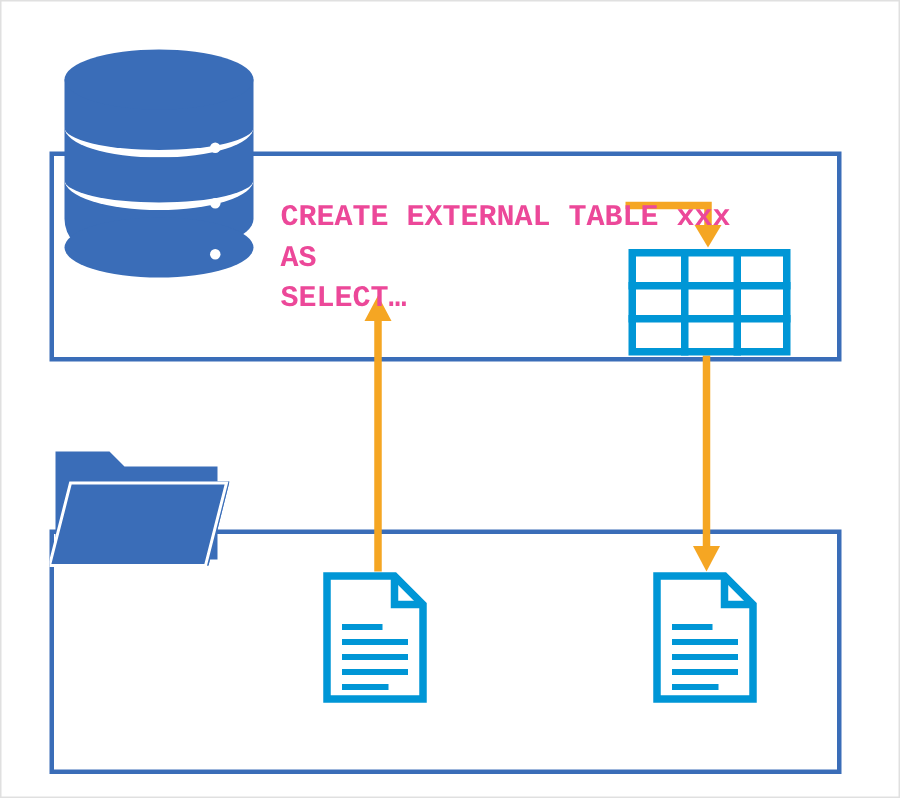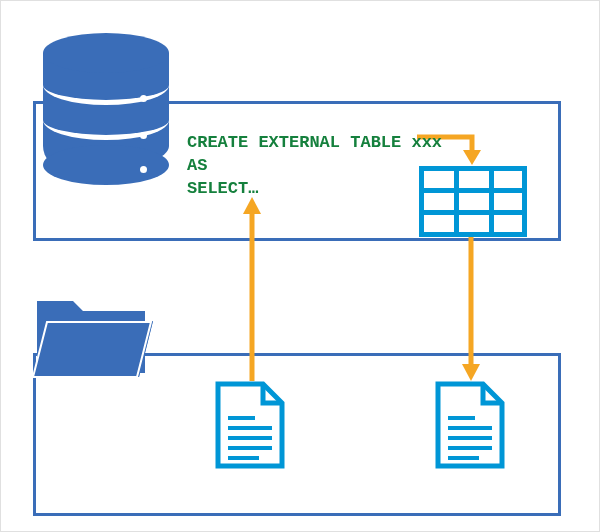--- a/index.html
+++ b/index.html
@@ -77,23 +77,23 @@
     z-index: 4;
   }
   .db-dot.d1 { top: 62px; }
   .db-dot.d2 { top: 99px; }
   .db-dot.d3 { top: 133px; }
 
   
   .sql {
     position: absolute;
     left: 186px; top: 131px;
-    font-size: 17px;
+    font-size: 20px;
     font-weight: bold;
-    color: #15803d;
+    color: #ec4899;
     line-height: 1.35;
     white-space: pre;
     z-index: 5;
     font-family: "Courier New", monospace;
   }
 
   
   .grid-icon {
     position: absolute;
     left: 418px; top: 165px;

